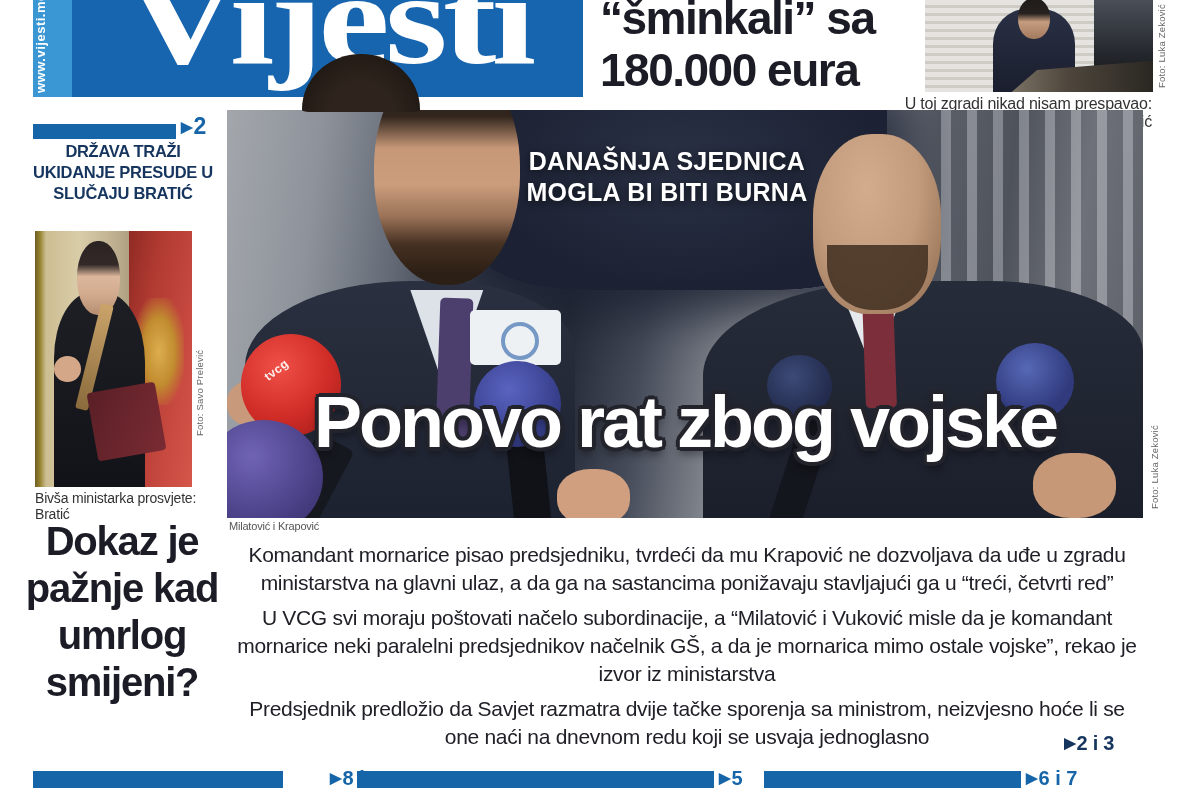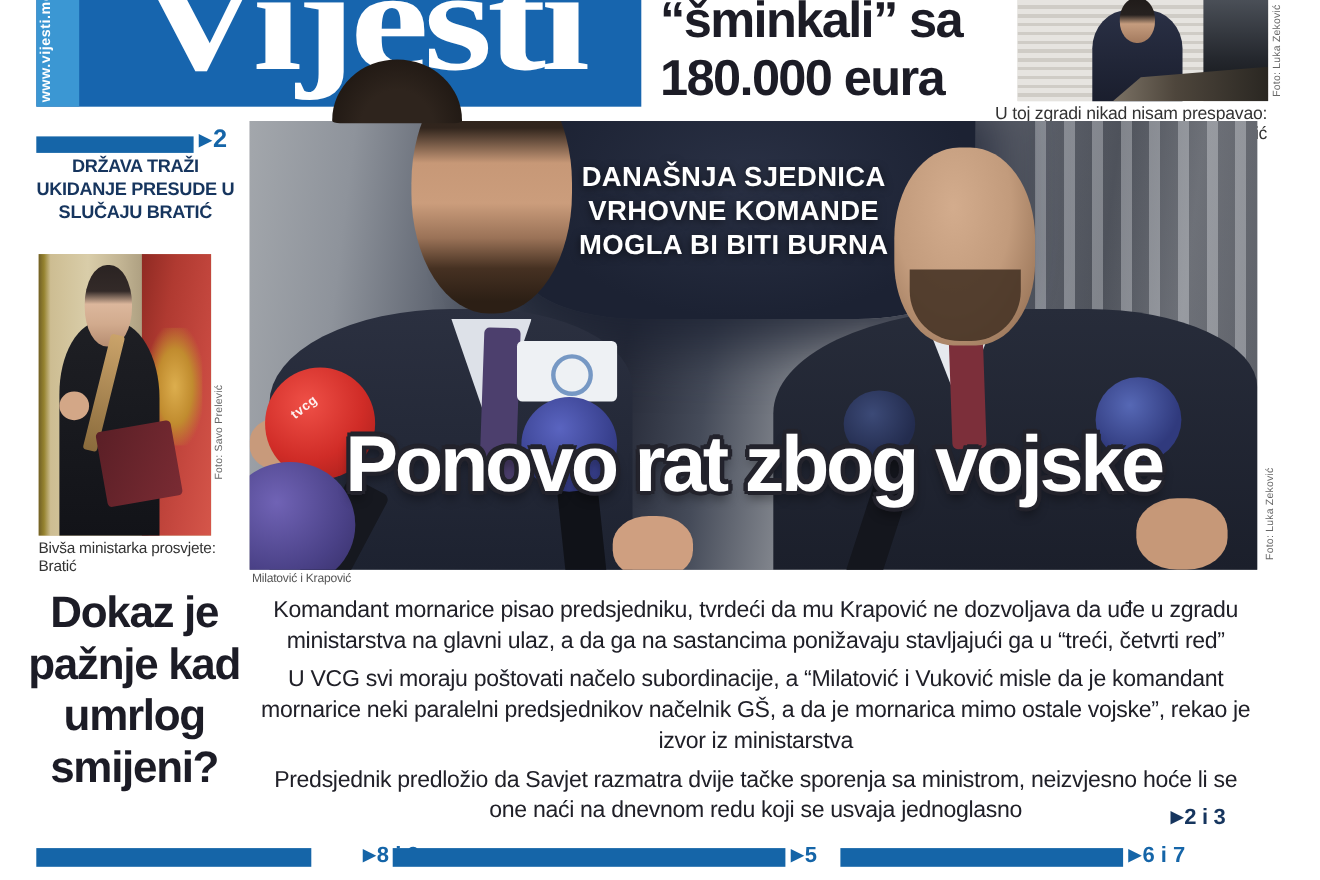--- a/index.html
+++ b/index.html
@@ -84,21 +84,21 @@
     background:linear-gradient(180deg,#2a2322 0%,#332a28 32%,#dcb79c 48%,#d2ab8e 72%,#b68d71 100%);}
   .lcp-diploma{left:34%;top:28%;width:8%;height:42%;
     background:linear-gradient(180deg,#caa36a,#8a6b3c);transform:rotate(14deg);border-radius:3px;}
   .lcp-folder{left:36%;top:61%;width:44%;height:27%;
     background:linear-gradient(120deg,#5a1f26,#7a2b33);transform:rotate(-10deg);border-radius:4px;}
   .lcp-hand{left:12%;top:49%;width:17%;height:10%;background:#d3a787;border-radius:50%;}
   .lc-credit{left:194px;top:295px;height:195px;}
   .lc-caption{left:35px;top:490px;width:175px;font-size:14px;color:#333;letter-spacing:-.2px;}
   .lc-head2{
     left:22px;top:518px;width:200px;text-align:center;
-    color:#1c1c26;font-weight:bold;font-size:40px;line-height:47px;letter-spacing:-1.2px;margin-top:16px;
+    color:#1c1c26;font-weight:bold;font-size:40px;line-height:47px;letter-spacing:-1.2px;
   }
 
   
   .main-photo{left:227px;top:110px;width:916px;height:408px;overflow:hidden;background:#6b6f78;}
   .mp-bg{left:0;top:0;width:100%;height:100%;
     background:linear-gradient(97deg,#a3a7ac 0%,#8e939b 10%,#5f6571 20%,#343a48 28%,#262a38 38%,
       #454b59 46%,#7e828a 54%,#a9aaac 60%,#90929a 66%,#565a64 74%,#41454e 82%,#6a6d74 90%,#51545c 100%);}
   .mp-panel{left:27%;top:0;width:45%;height:44%;border-radius:0 0 26% 26%;
     background:radial-gradient(ellipse at 50% 30%,#2a3145 0%,#1c2233 70%);
     box-shadow:0 0 50px 25px rgba(28,34,51,.85);}
@@ -242,21 +242,20 @@
   </div>
   <div class="abs mic-purple"></div>
   <div class="abs mic-flag">
     <div class="mic-flag-logo"></div>
   </div>
   <div class="abs mic-blue"></div>
   <div class="abs mic-navy-sm"></div>
   <div class="abs mic-blue-right"></div>
   <div class="abs kicker">
     <div>DANAŠNJA SJEDNICA</div>
-    <div>VRHOVNE KOMANDE</div>
     <div>MOGLA BI BITI BURNA</div>
   </div>
   <div class="abs main-headline">Ponovo rat zbog vojske</div>
 </div>
 <div class="abs mp-caption">Milatović i Krapović</div>
 <div class="abs credit-vert mp-credit">Foto: Luka Zeković</div>
 
 <div class="abs decks">
   <p>Komandant mornarice pisao predsjedniku, tvrdeći da mu Krapović ne dozvoljava da uđe u zgradu ministarstva na glavni ulaz, a da ga na sastancima ponižavaju stavljajući ga u “treći, četvrti red”</p>
   <p>U VCG svi moraju poštovati načelo subordinacije, a “Milatović i Vuković misle da je komandant mornarice neki paralelni predsjednikov načelnik GŠ, a da je mornarica mimo ostale vojske”, rekao je izvor iz ministarstva</p>

